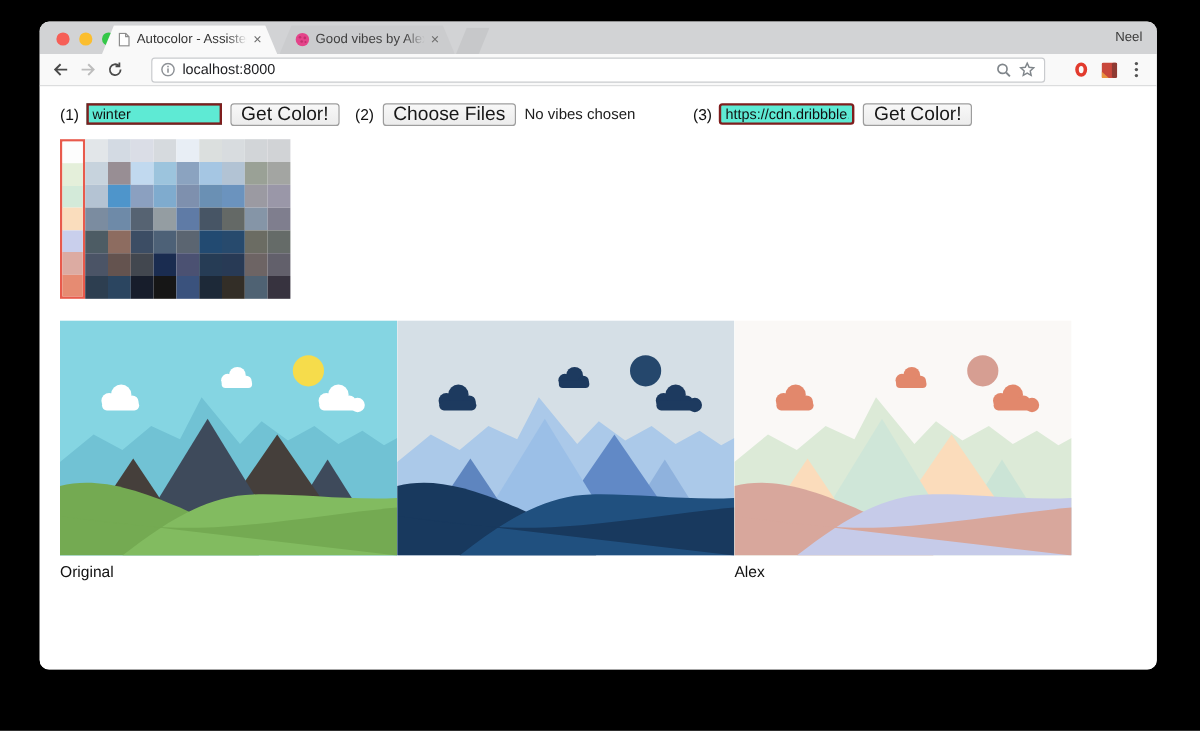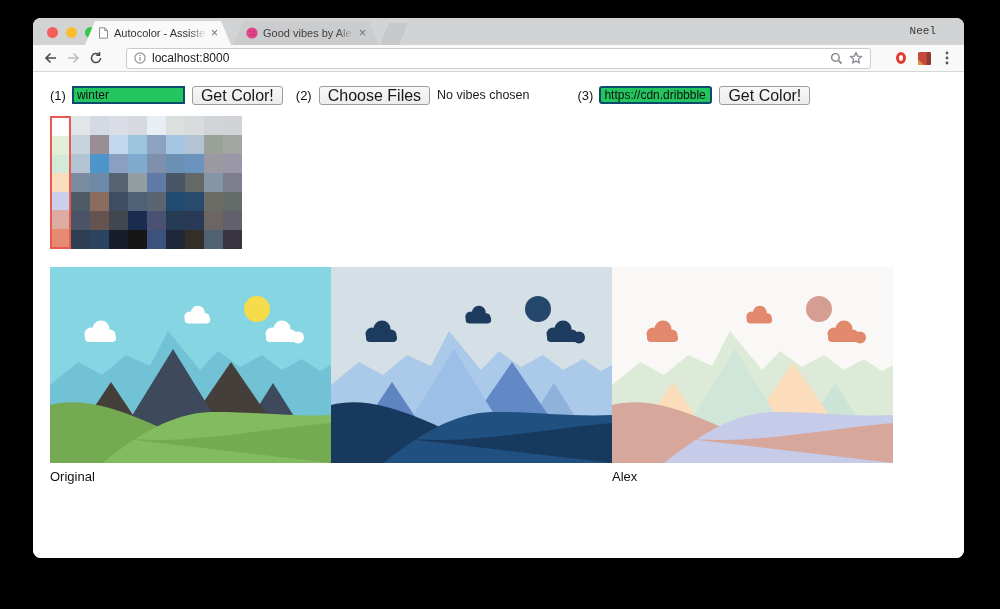--- a/index.html
+++ b/index.html
@@ -5,21 +5,21 @@
   html,body{margin:0;padding:0;}
   body{width:1000px;height:609px;background:#000;position:relative;overflow:hidden;
        font-family:"Liberation Sans",sans-serif;}
   .window{position:absolute;left:33px;top:18px;width:931px;height:540px;border-radius:8px;
           background:#fff;box-shadow:0 22px 60px rgba(0,0,0,.6);overflow:hidden;
           display:flex;flex-direction:column;}
   
   .tabstrip{height:27px;background:#d2d3d5;position:relative;flex:none;}
   .traffic{position:absolute;left:14px;top:9px;display:flex;gap:8px;}
   .traffic span{width:11px;height:11px;border-radius:50%;display:block;}
-  .profile-name{position:absolute;right:28px;top:7px;font-size:11px;color:#3a3a3a;font-family:Liberation Mono, monospace;}
+  .profile-name{position:absolute;right:12px;top:7px;font-size:11px;color:#3a3a3a;}
   .tabs{position:absolute;left:52px;bottom:0;height:24px;display:flex;align-items:flex-end;}
   .tab{height:24px;width:146px;padding:0 13px;box-sizing:border-box;display:flex;align-items:center;gap:5px;
        font-size:11px;white-space:nowrap;overflow:hidden;
        clip-path:polygon(10px 0,calc(100% - 10px) 0,100% 100%,0 100%);}
   .tab.active{background:#f9f9f9;color:#333;}
   .tab.inactive{background:#cbccce;color:#404040;margin-left:2px;}
   .tab .title{flex:1;overflow:hidden;white-space:nowrap;
        -webkit-mask-image:linear-gradient(90deg,#000 82%,transparent);
        mask-image:linear-gradient(90deg,#000 82%,transparent);}
   .tab .close{color:#6d6d6d;font-size:12px;line-height:1;}
@@ -30,23 +30,23 @@
            display:flex;align-items:center;padding:0 9px;gap:7px;}
   .navicon{width:16px;height:16px;display:flex;align-items:center;justify-content:center;}
   .omnibox{flex:1;height:19px;background:#fff;border:1px solid #c9cbce;border-radius:3px;
            display:flex;align-items:center;padding:0 7px;gap:6px;margin:0 15px;}
   .url{font-size:12px;color:#202124;flex:1;}
   .ext{width:16px;height:16px;display:flex;align-items:center;justify-content:center;}
   .ext-ring{width:10px;height:12px;border:3px solid #e23b2e;border-radius:50%;box-sizing:border-box;}
   
   .content{flex:1;background:#fff;padding:13px 0 0 17px;font-size:13px;color:#111;}
   .form-row{display:flex;align-items:center;height:20px;}
-  .txt-input{box-sizing:border-box;width:113px;height:18px;border:2px solid #0c4a6e;
+  .txt-input{box-sizing:border-box;width:113px;height:18px;border:2px solid #7f1d1d;
              font-size:12px;padding:0 3px;margin-left:6px;font-family:"Liberation Sans",sans-serif;
-             color:#111;background:#22c55e;}
+             color:#111;background:#5eead4;}
   .rounded{border-radius:3px;}
   .btn{margin-left:7px;font-size:16px;color:#181818;padding:2px 8px;height:19px;box-sizing:border-box;
        background:linear-gradient(#f8f8f8,#ececec);border:1px solid #9d9d9d;border-radius:3px;
        font-family:"Liberation Sans",sans-serif;line-height:13px;}
   .lbl2{margin-left:13px;}
   .lbl3{margin-left:48px;}
   .file-status{margin-left:7px;font-size:12.5px;color:#1c1c1c;}
   
   .palette{margin-top:11px;display:flex;width:max-content;}
   .pal-selected{width:17px;height:129px;border:2px solid #e85a4c;display:flex;flex-direction:column;}

